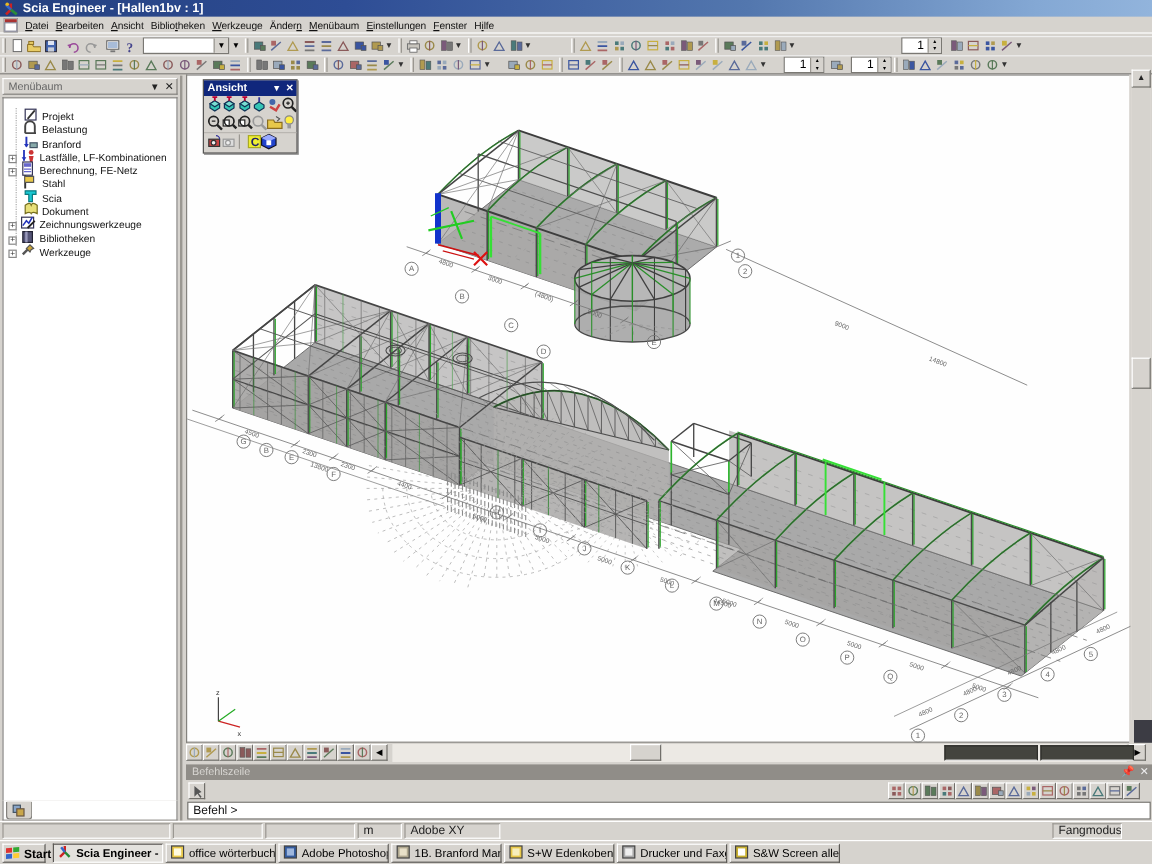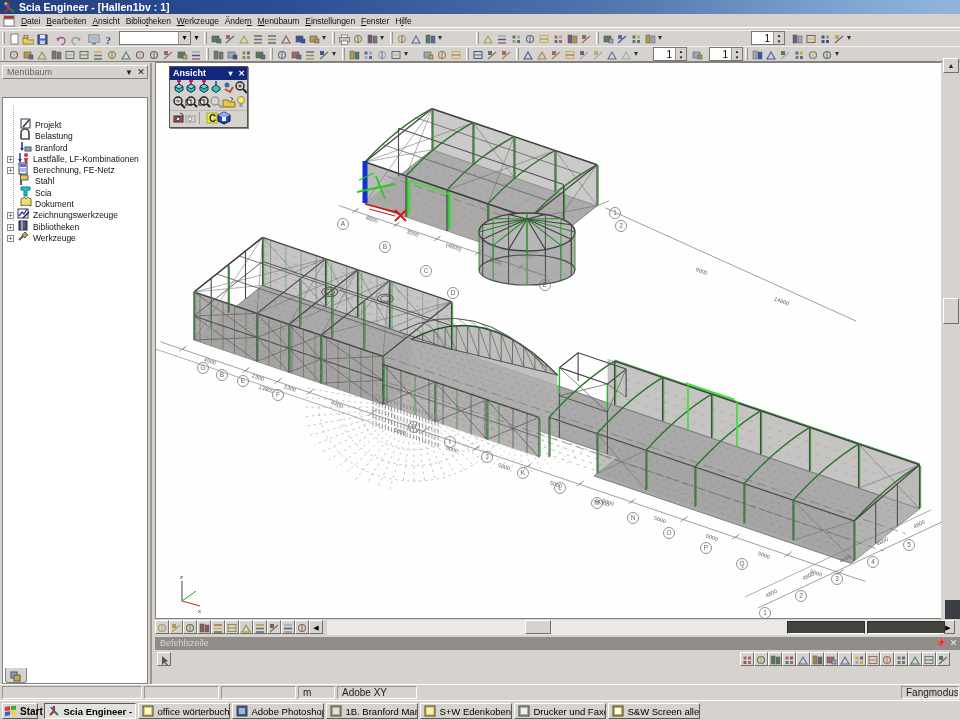--- a/index.html
+++ b/index.html
@@ -22,21 +22,21 @@
 .combo-a { position:absolute; right:0; top:0; width:12px; height:12px; background:#d6d3ce; border-left:1px solid #9a9791; font-size:8px; text-align:center; line-height:12px; }
 .dropbtn { display:inline-block; width:11px; height:14px; font-size:8px; text-align:center; line-height:14px; vertical-align:top; }
 .smalldrop { display:inline-block; width:8px; font-size:8px; line-height:14px; vertical-align:top; color:#333; }
 .spin { display:inline-block; width:34px; height:14px; background:#fff; border:1px solid #7a7873; vertical-align:top; position:relative; font-size:10px; margin-left:3px; }
 .spin-t { position:absolute; right:14px; top:1px; }
 .spin-a { position:absolute; right:0; top:0; width:11px; height:12px; background:#d6d3ce; border-left:1px solid #9a9791; font-size:5px; line-height:6px; text-align:center; }
 
 #lpanel { position:absolute; left:0; top:63px; width:152px; height:621px; background:#d6d3ce; border-right:2px solid #9a9791; }
 #lphead { position:absolute; left:2px; top:2px; width:146px; height:14px; background:#d6d3ce; border:1px solid #fff; border-right-color:#84827e; border-bottom-color:#84827e; font-size:9px; color:#666; padding-left:4px; line-height:13px; }
 #lphead .hbtn { float:right; width:12px; text-align:center; font-size:9px; color:#222; }
-#lptree { position:absolute; left:2px; top:18px; width:146px; height:586px; background:#fff; border:1px solid #84827e; border-bottom:none; font-size:8.5px; color:#111; padding-top:19px; overflow:hidden;margin-top:16px; }
+#lptree { position:absolute; left:2px; top:18px; width:146px; height:586px; background:#fff; border:1px solid #84827e; border-bottom:none; font-size:8.5px; color:#111; padding-top:7px; overflow:hidden; }
 .titem { height:11.3px; line-height:11.3px; white-space:nowrap; padding-left:4px; }
 .pm { display:inline-block; width:7px; height:7px; border:1px solid #888; background:#fff; font-size:7px; line-height:6px; text-align:center; margin-right:3px; color:#333; vertical-align:0px; }
 .pm-sp { display:inline-block; width:12px; }
 #lptab { position:absolute; left:2px; top:604px; width:146px; height:17px; background:#fff; border:1px solid #84827e; border-top:none; }
 #lptab .tab1 { position:absolute; left:2px; top:1px; width:22px; height:15px; background:#d6d3ce; border:1px solid #84827e; border-top:none; border-radius:0 0 3px 3px; text-align:center; }
 
 #canvas { position:absolute; left:155px; top:62px; width:786px; height:557px; background:#fefefe; border:1px solid #84827e; border-right:none; }
 #vscroll { position:absolute; left:943px; top:58px; width:16px; height:561px; background:#d6d3ce; }
 .sbtn { position:absolute; left:0; width:16px; height:15px; background:#d6d3ce; border:1px solid; border-color:#fff #716f6a #716f6a #fff; font-size:7px; text-align:center; line-height:14px; color:#222; }
 #vthumb { position:absolute; left:0; top:240px; width:16px; height:26px; background:#d6d3ce; border:1px solid; border-color:#fff #716f6a #716f6a #fff; }
@@ -1262,29 +1262,30 @@
             </svg></span><span class="minib"><svg width="12" height="13" style="">
               <path d="M2,10 L6,3 L10,10 Z" fill="none" stroke="#4a7a7a" stroke-width="1.1"></path>
             </svg></span><span class="minib"><svg width="12" height="13" style="">
               <rect x="2" y="2.5" width="8" height="7" fill="none" stroke="#777" stroke-width="1"></rect>
               <line x1="2" y1="6" x2="10" y2="6" stroke="#5a6a9a" stroke-width="1"></line>
             </svg></span><span class="minib"><svg width="12" height="13" style="">
               <line x1="2" y1="10" x2="10" y2="3" stroke="#5a6a9a" stroke-width="1.2"></line>
               <rect x="2" y="2" width="4" height="4" fill="#5a7a5a"></rect>
             </svg></span></span>
       </div>
+    <div id="cmdinput">Befehl &gt;</div>
   </div>
 
   <div id="statusbar">
     <span class="scell" style="left:2px;width:140px"></span>
     <span class="scell" style="left:144px;width:75px"></span>
     <span class="scell" style="left:221px;width:75px"></span>
     <span class="scell" style="left:298px;width:37px">m</span>
     <span class="scell" style="left:337px;width:80px">Adobe XY</span>
-    <span class="scell" style="left:901px;width:58px">Fangmodus</span>
+    <span class="scell" style="left:877px;width:58px">Fangmodus</span>
   </div>
 
   <div id="taskbar">
     <span class="start"><svg width="14" height="13" style="vertical-align:-2px;margin-right:2px">
           <g transform="skewY(-6)">
             <rect x="1" y="3" width="5" height="4" fill="#d33"></rect>
             <rect x="7" y="3" width="5" height="4" fill="#3a3"></rect>
             <rect x="1" y="8" width="5" height="4" fill="#36c"></rect>
             <rect x="7" y="8" width="5" height="4" fill="#fc3"></rect>
           </g>

